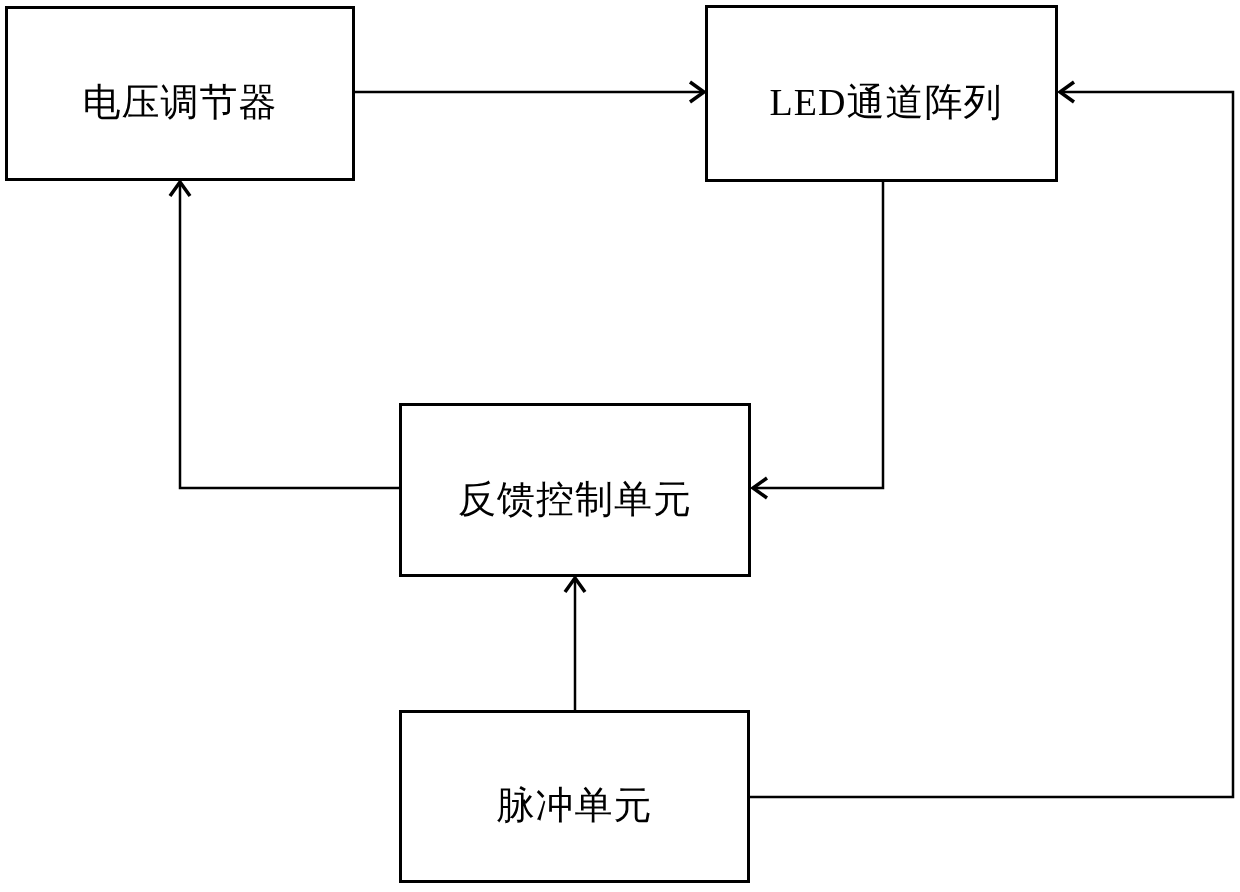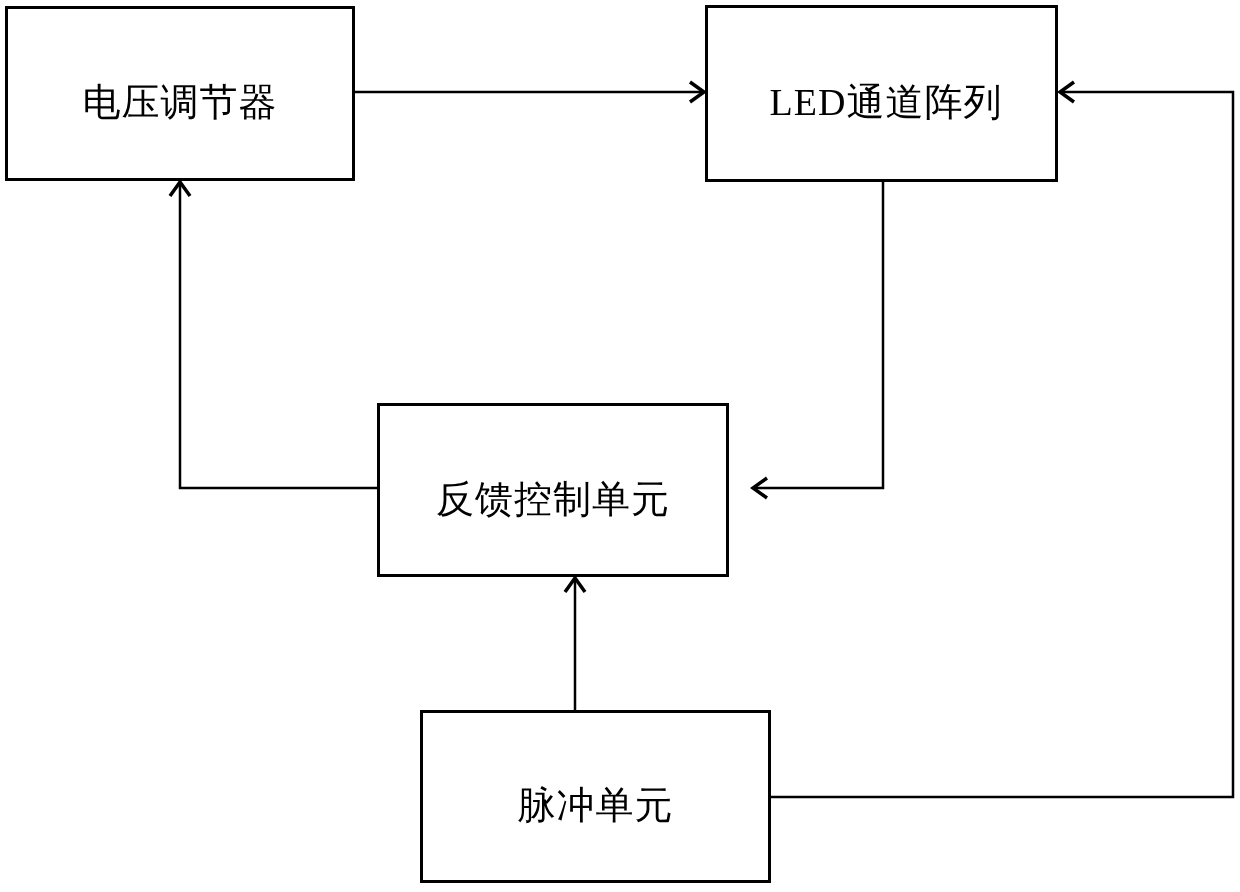--- a/index.html
+++ b/index.html
@@ -27,22 +27,22 @@
     padding-bottom: 30px; 
   }
   .node-label {
     font-size: 38px;
     letter-spacing: 1px;
     white-space: nowrap;
     margin-top: 48px;
   }
   #node-voltage-regulator    { left: 5px;   top: 6px;   width: 350px; height: 175px; }
   #node-led-channel-array    { left: 705px; top: 5px;   width: 353px; height: 177px; padding-left: 9px; }
-  #node-feedback-control-unit{ left: 377px; top: 403px; width: 352px; height: 174px; }
-  #node-pulse-unit           { left: 420px; top: 710px; width: 351px; height: 173px; justify-content: center; }
+  #node-feedback-control-unit{ left: 399px; top: 403px; width: 352px; height: 174px; }
+  #node-pulse-unit           { left: 399px; top: 710px; width: 351px; height: 173px; justify-content: center; }
   svg.wires {
     position: absolute;
     left: 0; top: 0;
     width: 1240px;
     height: 892px;
     pointer-events: none;
   }
   .wire {
     fill: none;
     stroke: #000000;

